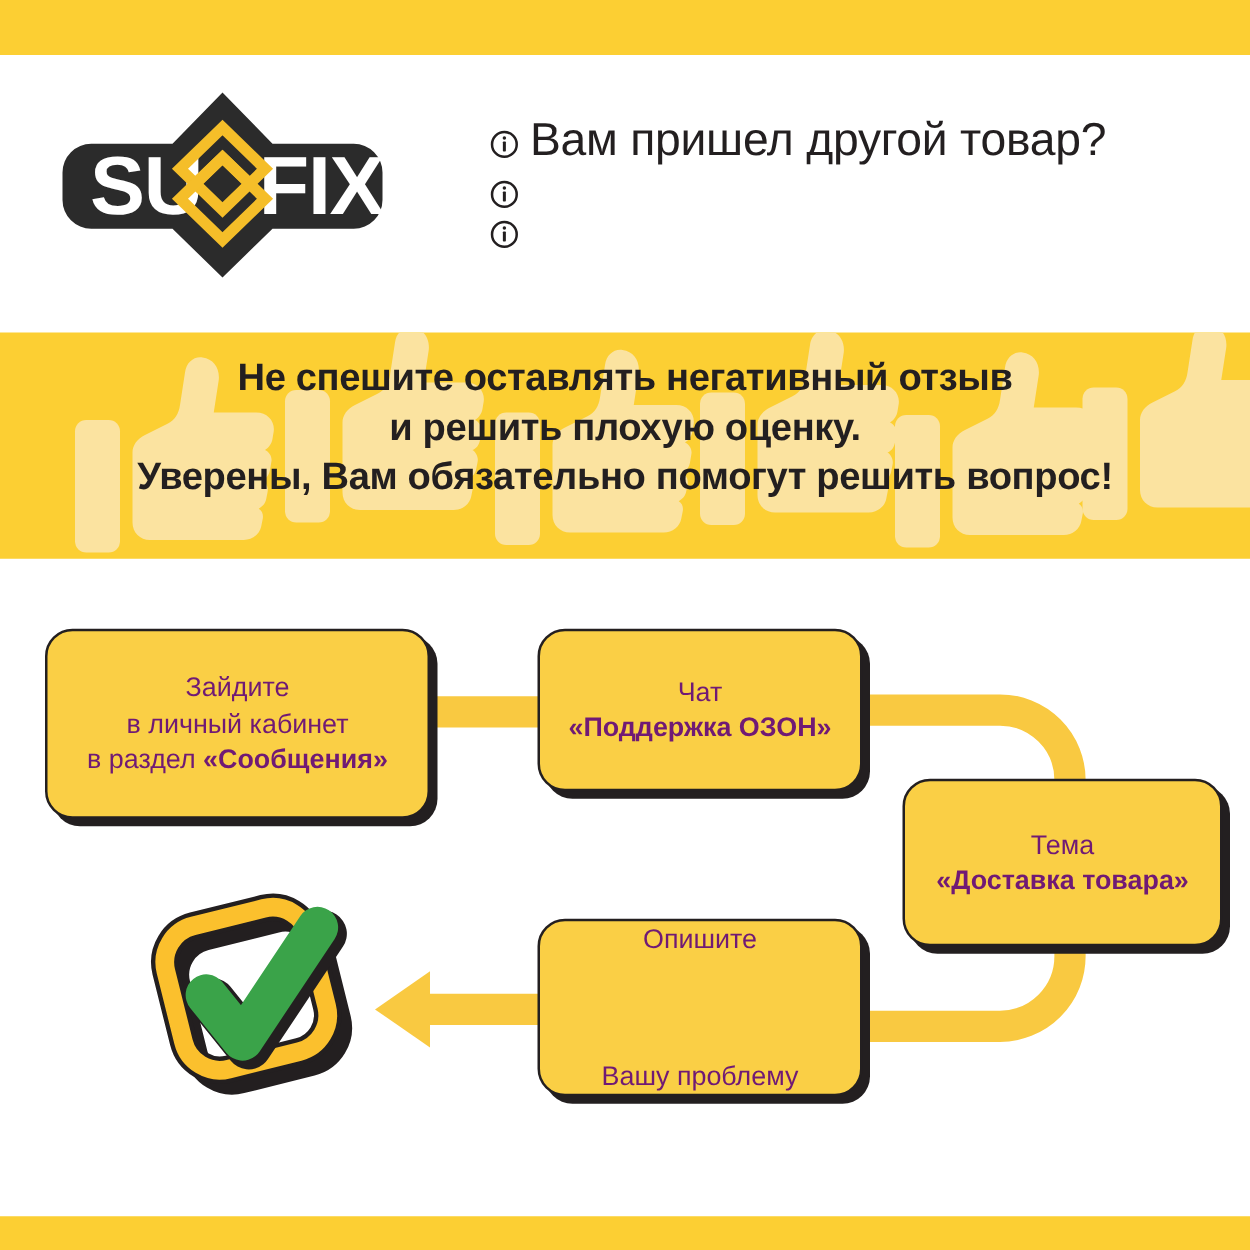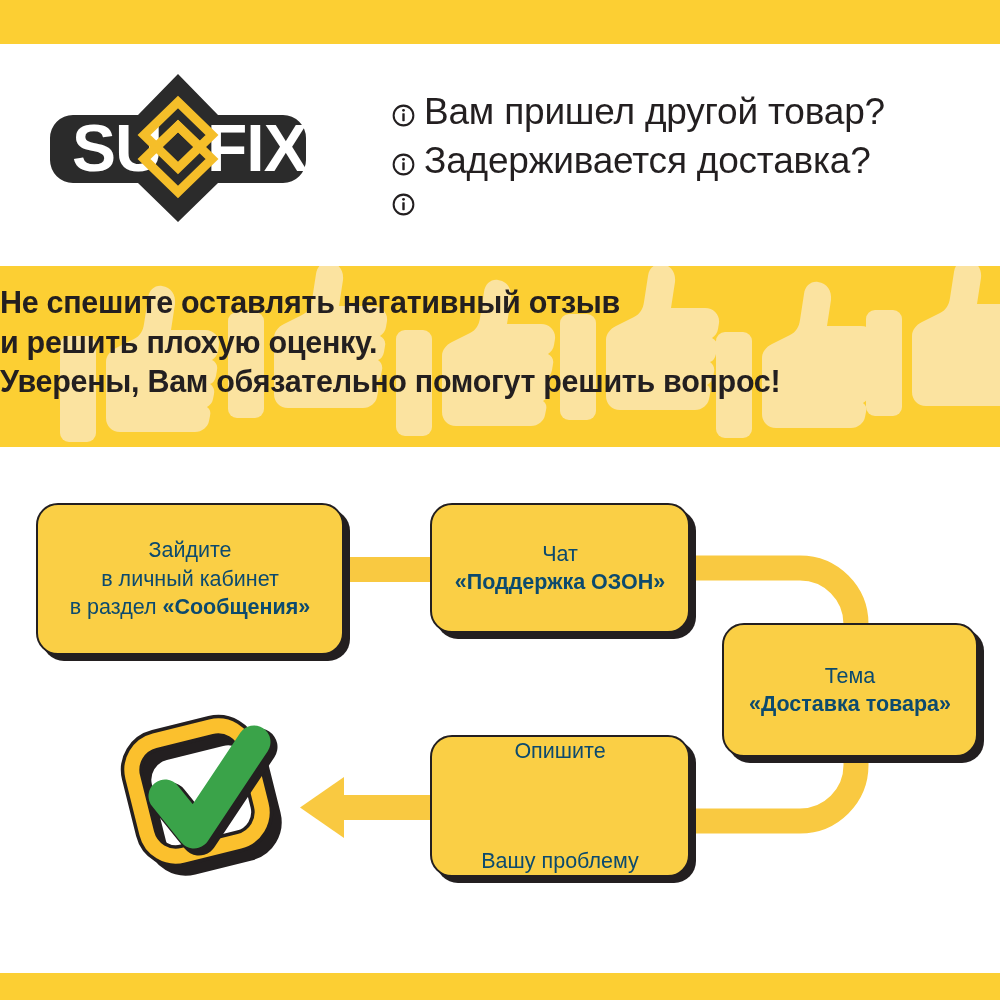--- a/index.html
+++ b/index.html
@@ -82,20 +82,21 @@
   #thumbs-layer {
     position: absolute;
     inset: 0;
     pointer-events: none;
   }
   #banner-text {
     position: absolute;
     left: 0;
     top: 17px;
     width: 1000px;
+    text-align: center;
     line-height: 1.30;
   }
   .banner-line {
     font-size: 30.5px;
     font-weight: 700;
     color: #231f20;
     letter-spacing: -0.3px;
     display: block;
   }
 
@@ -119,21 +120,21 @@
     background: #facf45;
     border-radius: 22px;
     box-shadow: 6px 6px 0 0 #231f20;
     border: 2.5px solid #231f20;
     display: flex;
     flex-direction: column;
     align-items: center;
     justify-content: center;
     text-align: center;
     line-height: 1.32;
-    color: #0c4a6e;
+    color: #701a75;
   }
   .node .ln      { font-size: 21.5px; font-weight: 400; display: block; }
   .node .ln.bold { font-weight: 700; }
 
   #node-account  { left: 36px;  top: 56px;  width: 308px; height: 152px; }
   #node-chat     { left: 430px; top: 56px;  width: 260px; height: 130px; }
   #node-topic    { left: 722px; top: 176px; width: 256px; height: 134px; }
   #node-describe { left: 430px; top: 288px; width: 260px; height: 142px; justify-content: space-between; }
 
   
@@ -190,21 +191,20 @@
     </div>
 
     <div class="question-row">
       <span class="info-icon">
         <svg width="23" height="23" viewBox="0 0 24 24" xmlns="http://www.w3.org/2000/svg">
           <circle cx="12" cy="12" r="10.3" fill="none" stroke="#231f20" stroke-width="2.1"></circle>
           <circle cx="12" cy="6.6" r="1.45" fill="#231f20"></circle>
           <rect x="10.75" y="9.7" width="2.5" height="8.2" rx="0.6" fill="#231f20"></rect>
         </svg>
       </span>
-      <span class="question-text">Задерживается доставка?</span>
     </div>
 
     <div class="question-row">
       <span class="info-icon">
         <svg width="23" height="23" viewBox="0 0 24 24" xmlns="http://www.w3.org/2000/svg">
           <circle cx="12" cy="12" r="10.3" fill="none" stroke="#231f20" stroke-width="2.1"></circle>
           <circle cx="12" cy="6.6" r="1.45" fill="#231f20"></circle>
           <rect x="10.75" y="9.7" width="2.5" height="8.2" rx="0.6" fill="#231f20"></rect>
         </svg>
       </span>

